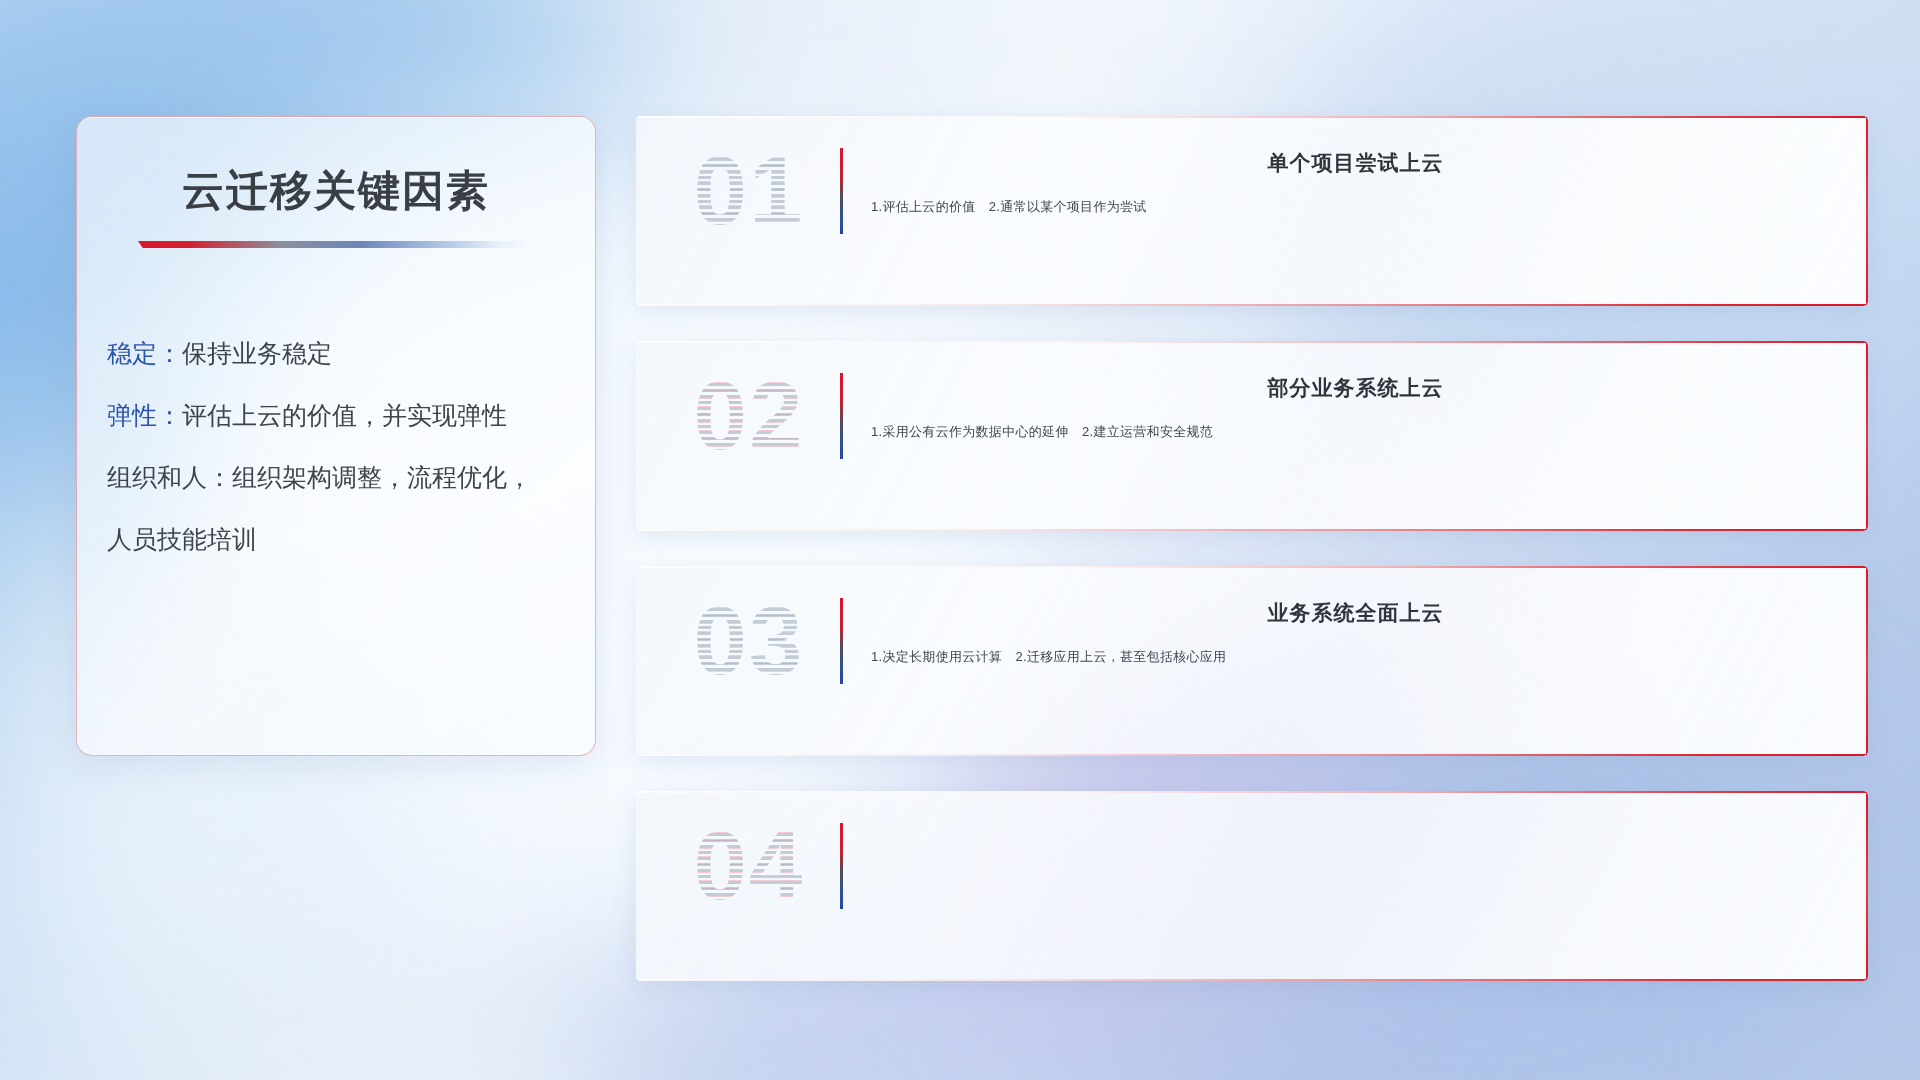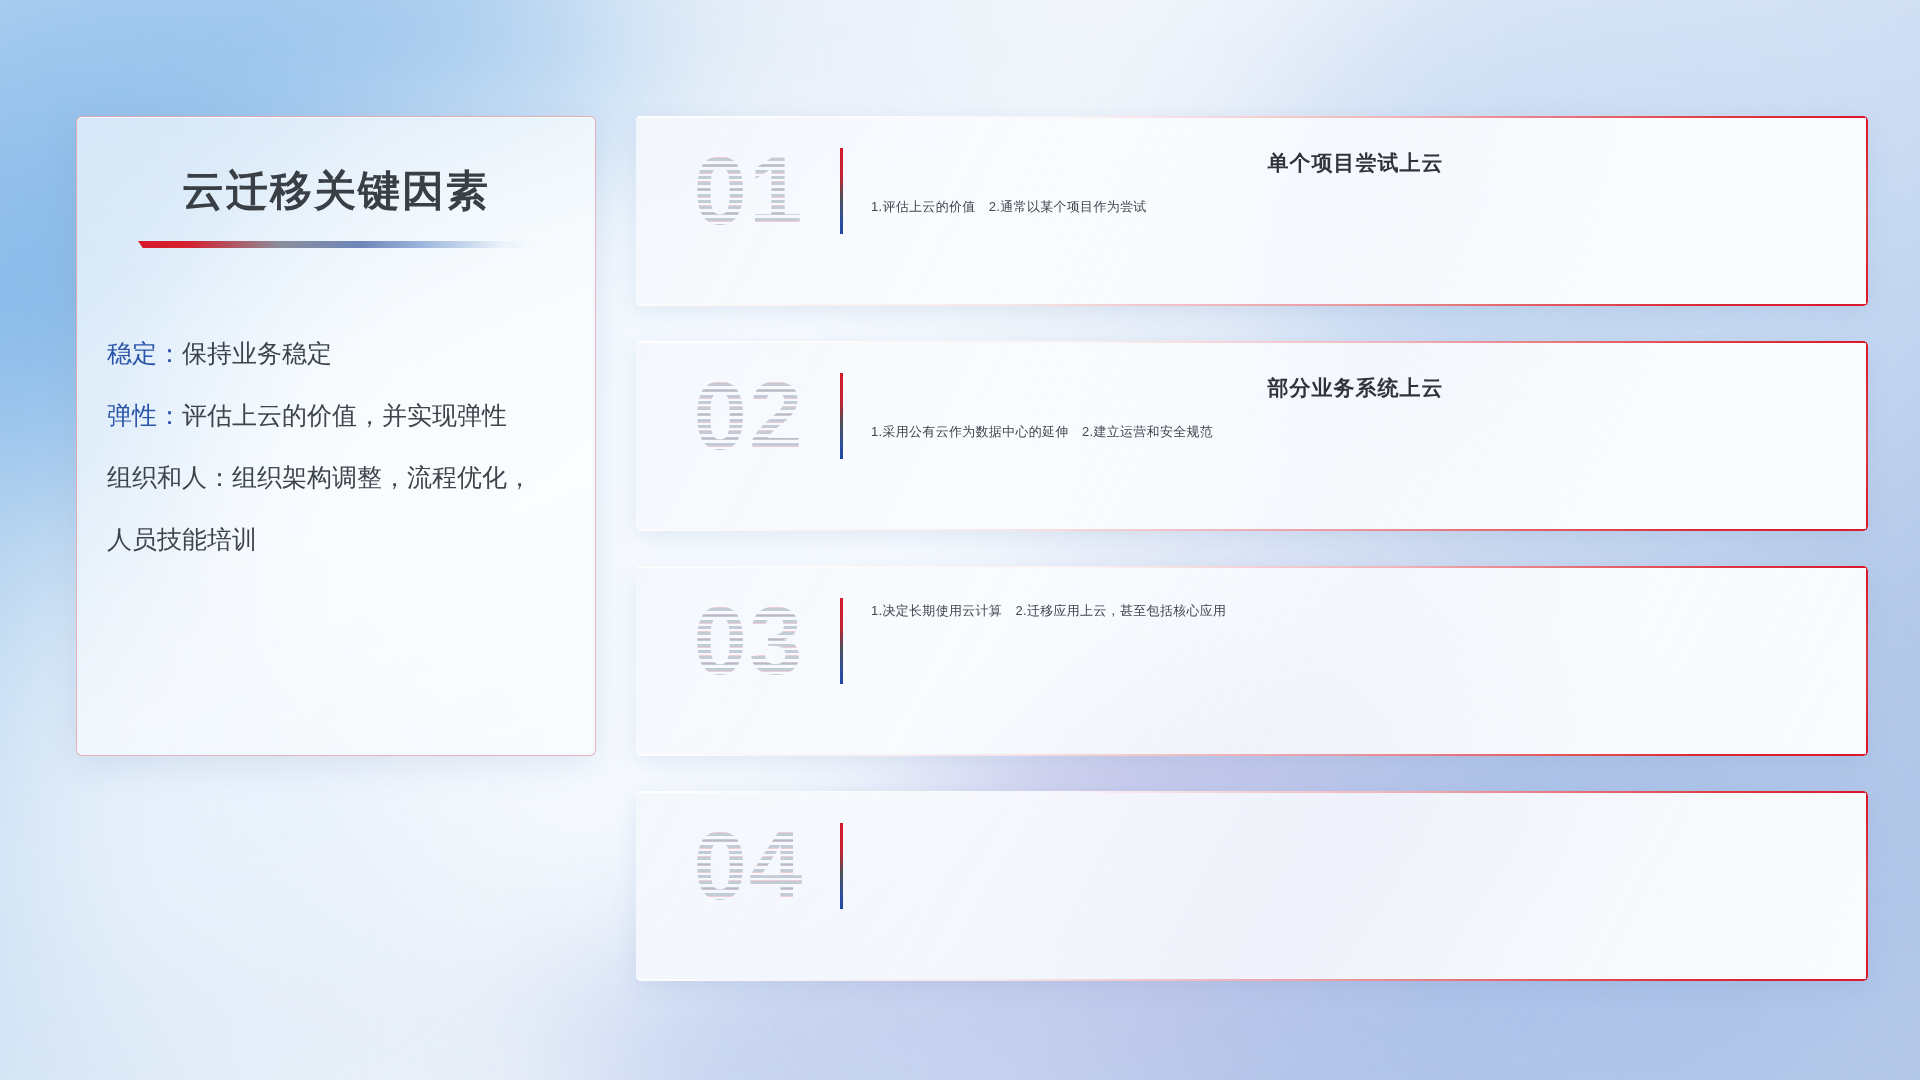--- a/index.html
+++ b/index.html
@@ -22,21 +22,21 @@
   .blob-4{left:560px;bottom:-260px;width:1000px;height:620px;background:rgba(181,199,236,0.8);}
   .blob-5{right:60px;bottom:-180px;width:760px;height:560px;background:rgba(160,185,230,0.75);}
   .blob-6{left:880px;bottom:40px;width:520px;height:380px;background:rgba(206,196,235,0.55);}
   .blob-7{left:0px;bottom:60px;width:420px;height:420px;background:rgba(233,242,252,0.9);}
   .bg-sheen{position:absolute;inset:0;
     background:linear-gradient(180deg,rgba(255,255,255,0.22) 0%,rgba(255,255,255,0) 28%,rgba(255,255,255,0) 72%,rgba(255,255,255,0.10) 100%);}
 
   
   #left-panel{
     position:absolute;left:76px;top:116px;width:518px;height:638px;
-    border-radius:6px;
+    border-radius:16px;
     background:linear-gradient(160deg,rgba(255,255,255,0.62) 0%,rgba(250,253,255,0.72) 30%,rgba(255,255,255,0.55) 65%,rgba(248,252,255,0.70) 100%);
     border:1px solid rgba(223,120,130,0.55);
     box-shadow:0 8px 34px rgba(110,140,185,0.18), inset 0 1px 0 rgba(255,255,255,0.75);
     backdrop-filter:blur(3px);
     overflow:hidden;
   }
   #panel-title{
     margin-top:46px;text-align:center;
     font-size:42px;font-weight:bold;letter-spacing:2px;color:#3a3f45;
   }
@@ -147,20 +147,21 @@
         <div class="card-title">部分业务系统上云</div>
         <div class="card-desc">1.采用公有云作为数据中心的延伸　2.建立运营和安全规范</div>
       </div>
     </div>
     <div class="card">
       <div class="card-right-edge"></div>
       <div class="card-num-shadow">03</div>
       <div class="card-num">03</div>
       <div class="card-divider"></div>
       <div class="card-text">
+        <div class="card-title">业务系统全面上云</div>
         <div class="card-desc">1.决定长期使用云计算　2.迁移应用上云，甚至包括核心应用</div>
       </div>
     </div>
     <div class="card">
       <div class="card-right-edge"></div>
       <div class="card-num-shadow">04</div>
       <div class="card-num">04</div>
       <div class="card-divider"></div>
     </div>
   </div>

